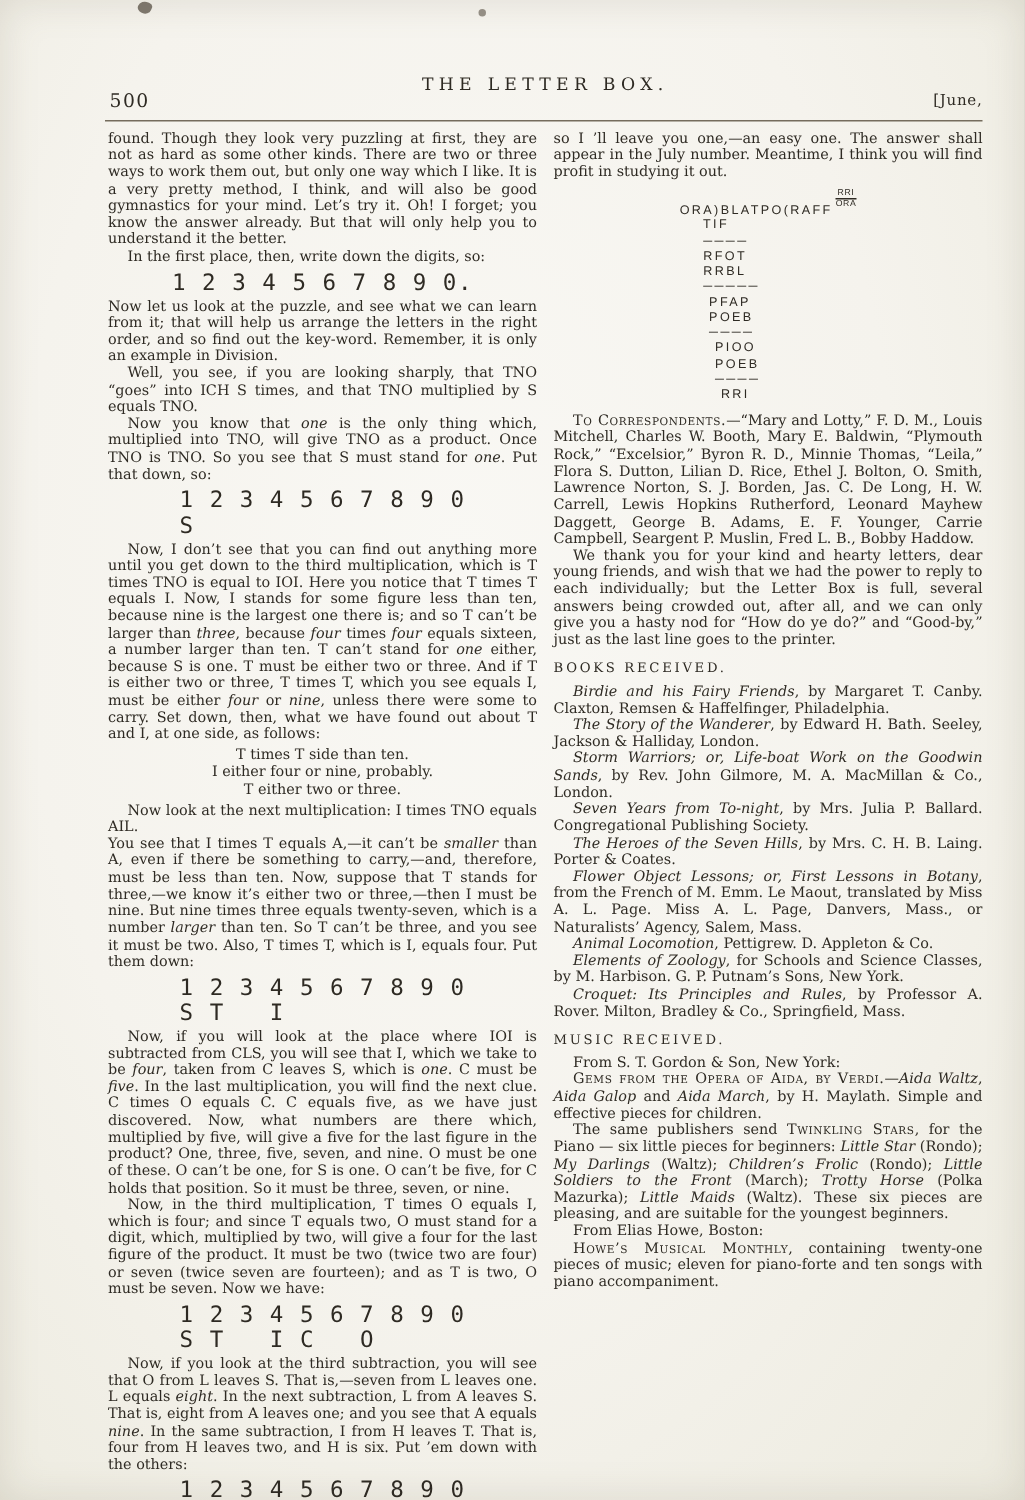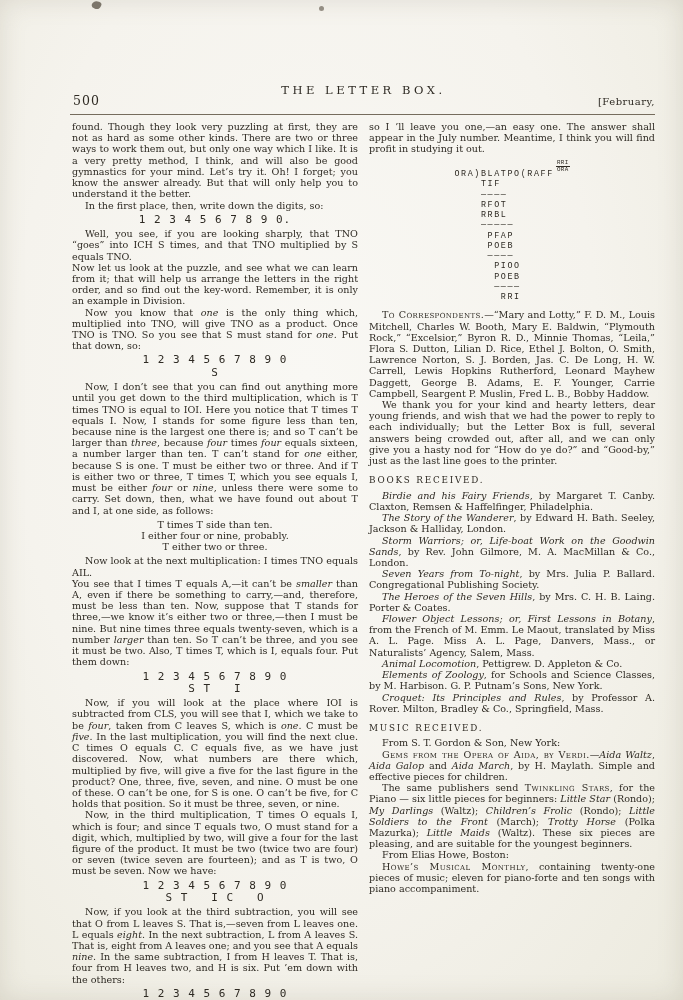--- a/index.html
+++ b/index.html
@@ -9,67 +9,67 @@
     margin:0 auto;
     background:radial-gradient(ellipse at 45% 38%, #f9f8f4 0%, #f5f3ed 55%, #eceade 100%);
     box-shadow:inset 0 0 26px rgba(120,110,90,.18);
     color:#2e2a23;
     font-family:"DejaVu Serif","Liberation Serif",serif;
     font-size:9.6px;line-height:1.17;
   }
   .speck1{position:absolute;left:92px;top:1px;width:9px;height:8px;background:#574f43;opacity:.75;
     border-radius:65% 35% 55% 45%;transform:rotate(24deg);}
   .speck2{position:absolute;left:319px;top:6px;width:5px;height:5px;background:#574f43;opacity:.6;border-radius:50%;}
-  .header{position:relative;margin:0 28px 0 72px;padding-top:91px;height:18px;}
+  .header{position:relative;margin:0 28px 0 72px;padding-top:57px;height:18px;}
   .h-left{position:absolute;left:1px;bottom:0;font-size:12.5px;letter-spacing:1px;}
   .h-center{position:absolute;left:0;right:0;bottom:12px;text-align:center;font-size:11.5px;letter-spacing:3.5px;}
   .h-right{position:absolute;right:0;bottom:1px;font-size:10px;letter-spacing:.5px;}
   .header-rule{border:none;border-top:1px solid #756c5d;margin:5px 28px 0 70px;}
   .columns{display:flex;gap:11px;margin:6px 28px 0 72px;align-items:flex-start;}
   .col{width:286px;flex:0 0 auto;}
   .para{margin:0;text-align:justify;text-indent:13px;}
   .para.noindent{text-indent:0;}
   .it{font-style:italic;}
   .sc{font-variant:small-caps;letter-spacing:.4px;margin-top:44px;}
   .digits{text-align:center;margin:3px 0 2px;}
-  .digits-inner{display:inline-block;text-align:center;white-space:pre;
+  .digits-inner{display:inline-block;text-align:left;white-space:pre;
     font-family:"DejaVu Sans Mono","Liberation Mono",monospace;
-    font-size:11px;line-height:1.12;letter-spacing:1px;}
+    font-size:15px;line-height:1.12;letter-spacing:1px;}
   .centerblock{text-align:center;margin:3px 0;}
   .colheading{text-align:left;font-size:8.8px;letter-spacing:1.8px;margin:9px 0 4px;}
   .division{text-align:center;margin:5px 0 7px;}
   .division-inner{display:inline-block;text-align:left;white-space:pre;
-    font-family:Liberation Mono, monospace;
+    font-family:Liberation Sans, sans-serif;
     font-size:8.4px;line-height:1.22;letter-spacing:1.6px;}
   .frac{display:inline-block;vertical-align:5px;font-size:5.8px;line-height:1.1;
     text-align:center;letter-spacing:.4px;margin-left:2px;}
   .frac .ftop{display:block;border-bottom:1px solid #2e2a23;padding:0 1px;}
   .frac .fbot{display:block;}
 </style>
 </head>
 <body>
 
 <div class="page">
   <div class="speck1"></div>
   <div class="speck2"></div>
 
   <div class="header">
     <span class="h-left">500</span>
     <span class="h-center">THE LETTER BOX.</span>
-    <span class="h-right">[February,</span>
+    <span class="h-right">[June,</span>
   </div>
   <hr class="header-rule">
 
   <div class="columns">
     <div class="col">
         <p class="para noindent"><span>found.  Though they look very puzzling at first, they are not as hard as some other kinds.  There are two or three ways to work them out, but only one way which I like.  It is a very pretty method, I think, and will also be good gymnastics for your mind.  Let’s try it.  Oh! I forget; you know the answer already.  But that will only help you to understand it the better.</span></p>
         <p class="para"><span>In the first place, then, write down the digits, so:</span></p>
         <div class="digits"><div class="digits-inner"><div>1 2 3 4 5 6 7 8 9 0.</div></div></div>
+        <p class="para noindent"><span>Now let us look at the puzzle, and see what we can learn from it; that will help us arrange the letters in the right order, and so find out the key-word.   Remember, it is only an example in Division.</span></p>
         <p class="para"><span>Well, you see, if you are looking sharply, that TNO “goes” into ICH S times, and that TNO multiplied by S equals TNO.</span></p>
-        <p class="para noindent"><span>Now let us look at the puzzle, and see what we can learn from it; that will help us arrange the letters in the right order, and so find out the key-word.   Remember, it is only an example in Division.</span></p>
         <p class="para"><span>Now you know that </span><span class="it">one</span><span> is the only thing which, multiplied into TNO, will give TNO as a product.   Once TNO is TNO.   So you see that S must stand for </span><span class="it">one</span><span>.   Put that down, so:</span></p>
         <div class="digits"><div class="digits-inner"><div>1 2 3 4 5 6 7 8 9 0</div><div>S</div></div></div>
         <p class="para"><span>Now, I don’t see that you can find out anything more until you get down to the third multiplication, which is T times TNO is equal to IOI.  Here you notice that T times T equals I.   Now, I stands for some figure less than ten, because nine is the largest one there is; and so T can’t be larger than </span><span class="it">three</span><span>, because </span><span class="it">four</span><span> times </span><span class="it">four</span><span> equals sixteen, a number larger than ten.   T can’t stand for </span><span class="it">one</span><span> either, because S is one.   T must be either two or three.   And if T is either two or three, T times T, which you see equals I, must be either </span><span class="it">four</span><span> or </span><span class="it">nine</span><span>, unless there were some to carry.   Set down, then, what we have found out about T and I, at one side, as follows:</span></p>
         <div class="centerblock">
           <div>T times T side than ten.</div>
           <div>I either four or nine, probably.</div>
           <div>T either two or three.</div>
         </div>
         <p class="para"><span>Now look at the next multiplication:  I times TNO equals AIL.</span></p>
         <p class="para noindent"><span>You see that I times T equals A,—it can’t be </span><span class="it">smaller</span><span> than A, even if there be something to carry,—and, therefore, must be less than ten. Now, suppose that T stands for three,—we know it’s either two or three,—then I must be nine.   But nine times three equals twenty-seven, which is a number </span><span class="it">larger</span><span> than ten.   So T can’t be three, and you see it must be two.   Also, T times T, which is I, equals four. Put them down:</span></p>

